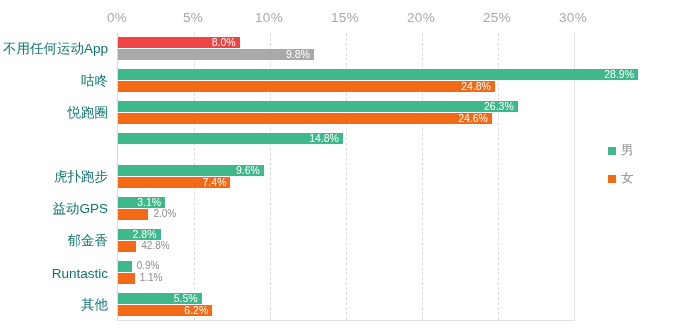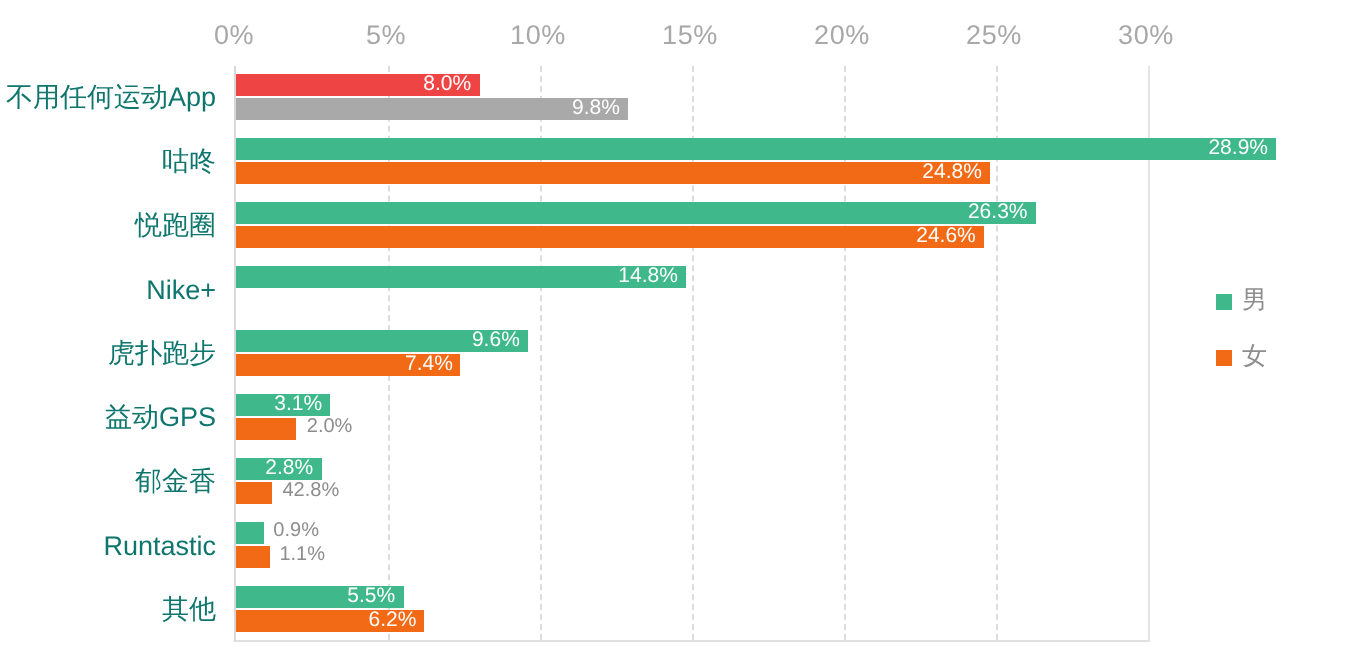--- a/index.html
+++ b/index.html
@@ -193,21 +193,20 @@
         <div class="bars">
           <div class="bar male" style="width: 399.76px;">
             <span class="val inside">26.3%</span>
           </div>
           <div class="bar female" style="width: 373.92px;">
             <span class="val inside">24.6%</span>
           </div>
         </div>
       </div>
       <div class="row" style="top: 96px;">
-        <div class="cat-label">Nike+</div>
         <div class="bars">
           <div class="bar male" style="width: 224.96px;">
             <span class="val inside">14.8%</span>
           </div>
         </div>
       </div>
       <div class="row" style="top: 128px;">
         <div class="cat-label">虎扑跑步</div>
         <div class="bars">
           <div class="bar male" style="width: 145.92px;">

